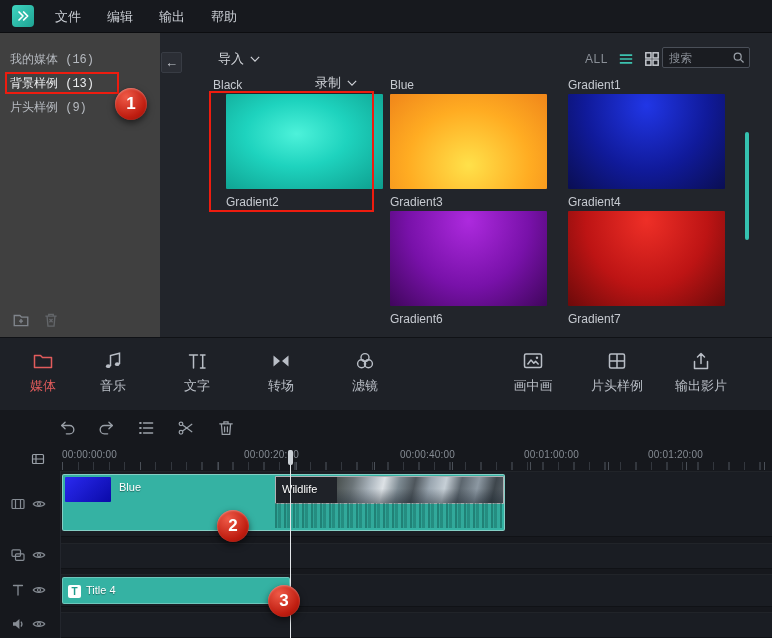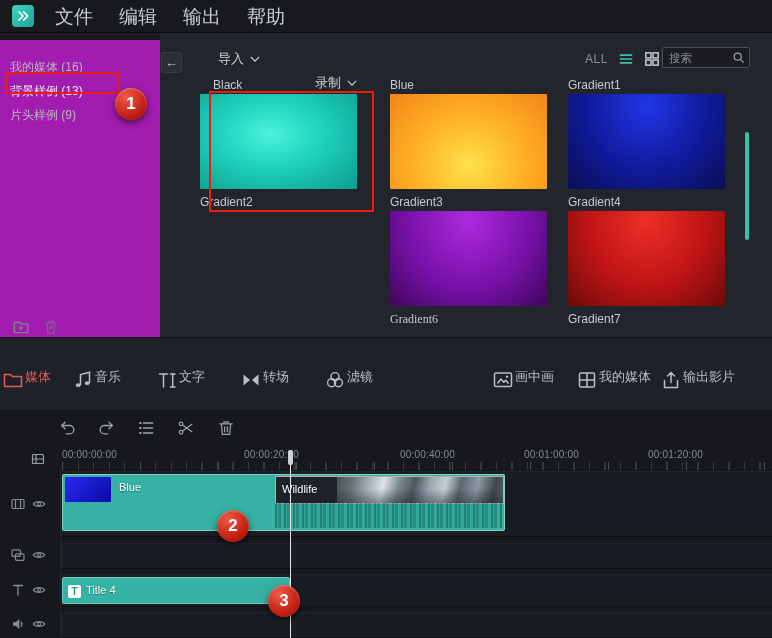--- a/index.html
+++ b/index.html
@@ -8,24 +8,24 @@
          font-family:"Liberation Sans","DejaVu Sans",sans-serif; color:#c8ccd2;
          overflow:hidden; user-select:none; font-size:13px; }
   svg { display:block; }
 
   
   .menubar { position:absolute; top:0; left:0; right:0; height:33px; background:#17191e;
              border-bottom:1px solid #0c0d10; display:flex; align-items:center; }
   .logo { width:22px; height:22px; margin-left:12px; border-radius:4px;
           background:linear-gradient(135deg,#3fd4c0,#1ea393); display:flex; align-items:center; justify-content:center; }
   .menus { display:flex; margin-left:8px; }
-  .menu-item { padding:0 13px; line-height:33px; color:#c8ccd2; font-size:19px; cursor:default; }
-
-  
-  .sidebar { position:absolute; top:40px; left:0; width:160px; height:304px; background:#a21caf; }
+  .menu-item { padding:0 13px; line-height:33px; color:#c8ccd2; font-size:13px; cursor:default; }
+
+  
+  .sidebar { position:absolute; top:33px; left:0; width:160px; height:304px; background:#404040;font-family:Liberation Mono, monospace; }
   .side-list { padding-top:15px; }
   .side-item { height:24px; line-height:24px; padding-left:10px; font-size:12px; color:#b6bac0;
                white-space:nowrap; overflow:hidden; }
   .side-item.selected { color:#eceef0; }
   .side-bottom { position:absolute; left:0; bottom:8px; display:flex; gap:12px; padding-left:12px; color:#80858c; }
   .sicon { width:18px; height:18px; }
 
   .collapse-btn { position:absolute; left:161px; top:52px; width:21px; height:21px; background:#2b2e35;
                   border:1px solid #383c44; border-radius:2px; color:#c5c9cf; font-size:13px;
                   display:flex; align-items:center; justify-content:center; z-index:5; }
@@ -43,21 +43,21 @@
   .search-mag { position:absolute; right:3px; top:3px; width:14px; height:14px; color:#9aa0a8; }
 
   .plabel { position:absolute; top:45px; font-size:12px; color:#c6cad0; }
   .thumb-cell { position:absolute; width:157px; }
   .thumb { width:157px; height:95px; border-radius:1px; }
   .thumb-label { margin-top:6px; font-size:12px; color:#c6cad0; }
   .mp-scroll { position:absolute; left:585px; top:99px; width:4px; height:108px; background:#35c2b0; border-radius:2px; }
 
   
   .tabbar { position:absolute; top:337px; left:0; right:0; height:73px; background:#1e2127; border-top:1px solid #101216; }
-  .tab { position:absolute; top:0; width:84px; height:73px; display:flex; 
+  .tab { position:absolute; top:0; width:84px; height:73px; display:flex; flex-direction:column;
          align-items:center; color:#b9bec6; cursor:default; }
   .tab-icon { margin-top:11px; width:24px; height:24px; }
   .tab-label { margin-top:4px; font-size:13px; }
   .tab.active { color:#e25c5c; }
 
   
   .timeline { position:absolute; top:410px; left:0; right:0; height:228px; background:#16181d; }
   .tl-icon { position:absolute; width:20px; height:20px; color:#9aa0a8; }
   .ruler-ticks { position:absolute; left:62px; right:0; top:52px; height:8px;
      background:
@@ -188,34 +188,34 @@
             <circle cx="6.5" cy="6.5" r="4"></circle>
             <path d="M9.6 9.6L13.2 13.2"></path>
           </svg>
       </span>
     </div>
 
     <div class="plabel" style="left:53px;">Black</div>
     <div class="plabel" style="left:230px;">Blue</div>
     <div class="plabel" style="left:408px;">Gradient1</div>
 
-    <div class="thumb-cell" style="left:40px; top:61px;">
+    <div class="thumb-cell" style="left:66px; top:61px;">
       <div class="thumb" style="background: radial-gradient(at 45% 42%, rgb(77, 242, 218) 0%, rgb(30, 211, 190) 42%, rgb(13, 156, 140) 100%);"></div>
       <div class="thumb-label">Gradient2</div>
     </div>
     <div class="thumb-cell" style="left:230px; top:61px;">
       <div class="thumb" style="background: radial-gradient(at 50% 75%, rgb(255, 225, 74) 0%, rgb(255, 172, 34) 55%, rgb(240, 134, 26) 100%);"></div>
       <div class="thumb-label">Gradient3</div>
     </div>
     <div class="thumb-cell" style="left:408px; top:61px;">
       <div class="thumb" style="background: radial-gradient(at 50% 12%, rgb(33, 54, 230) 0%, rgb(16, 26, 154) 55%, rgb(10, 14, 82) 100%);"></div>
       <div class="thumb-label">Gradient4</div>
     </div>
 
-    <div class="thumb-cell" style="left:230px; top:178px;font-family:Liberation Serif, serif;">
+    <div class="thumb-cell" style="left:230px; top:178px;">
       <div class="thumb" style="background: radial-gradient(at 50% 10%, rgb(173, 42, 222) 0%, rgb(120, 17, 169) 55%, rgb(64, 6, 92) 100%);"></div>
       <div class="thumb-label">Gradient6</div>
     </div>
     <div class="thumb-cell" style="left:408px; top:178px;">
       <div class="thumb" style="background: radial-gradient(at 50% 10%, rgb(238, 47, 39) 0%, rgb(189, 20, 20) 55%, rgb(108, 10, 10) 100%);"></div>
       <div class="thumb-label">Gradient7</div>
     </div>
 
     <div class="mp-scroll"></div>
   </section>
@@ -275,21 +275,21 @@
         </span>
       <span class="tab-label">画中画</span>
     </div>
     <div class="tab" style="left:575px">
       <span class="tab-icon">
           <svg width="24" height="24" viewBox="0 0 24 24" fill="none" stroke="currentColor" stroke-width="1.5">
             <rect x="4.5" y="5" width="15" height="14" rx="1.5"></rect>
             <path d="M12 5v14M4.5 12h15"></path>
           </svg>
         </span>
-      <span class="tab-label">我的媒体</span>
+      <span class="tab-label">片头样例</span>
     </div>
     <div class="tab" style="left:659px">
       <span class="tab-icon">
           <svg width="24" height="24" viewBox="0 0 24 24" fill="none" stroke="currentColor" stroke-width="1.5" stroke-linecap="round" stroke-linejoin="round">
             <path d="M12 14.5V4.5M8.5 8L12 4.5 15.5 8"></path>
             <path d="M5.5 12.5v7h13v-7"></path>
           </svg>
         </span>
       <span class="tab-label">输出影片</span>
     </div>

